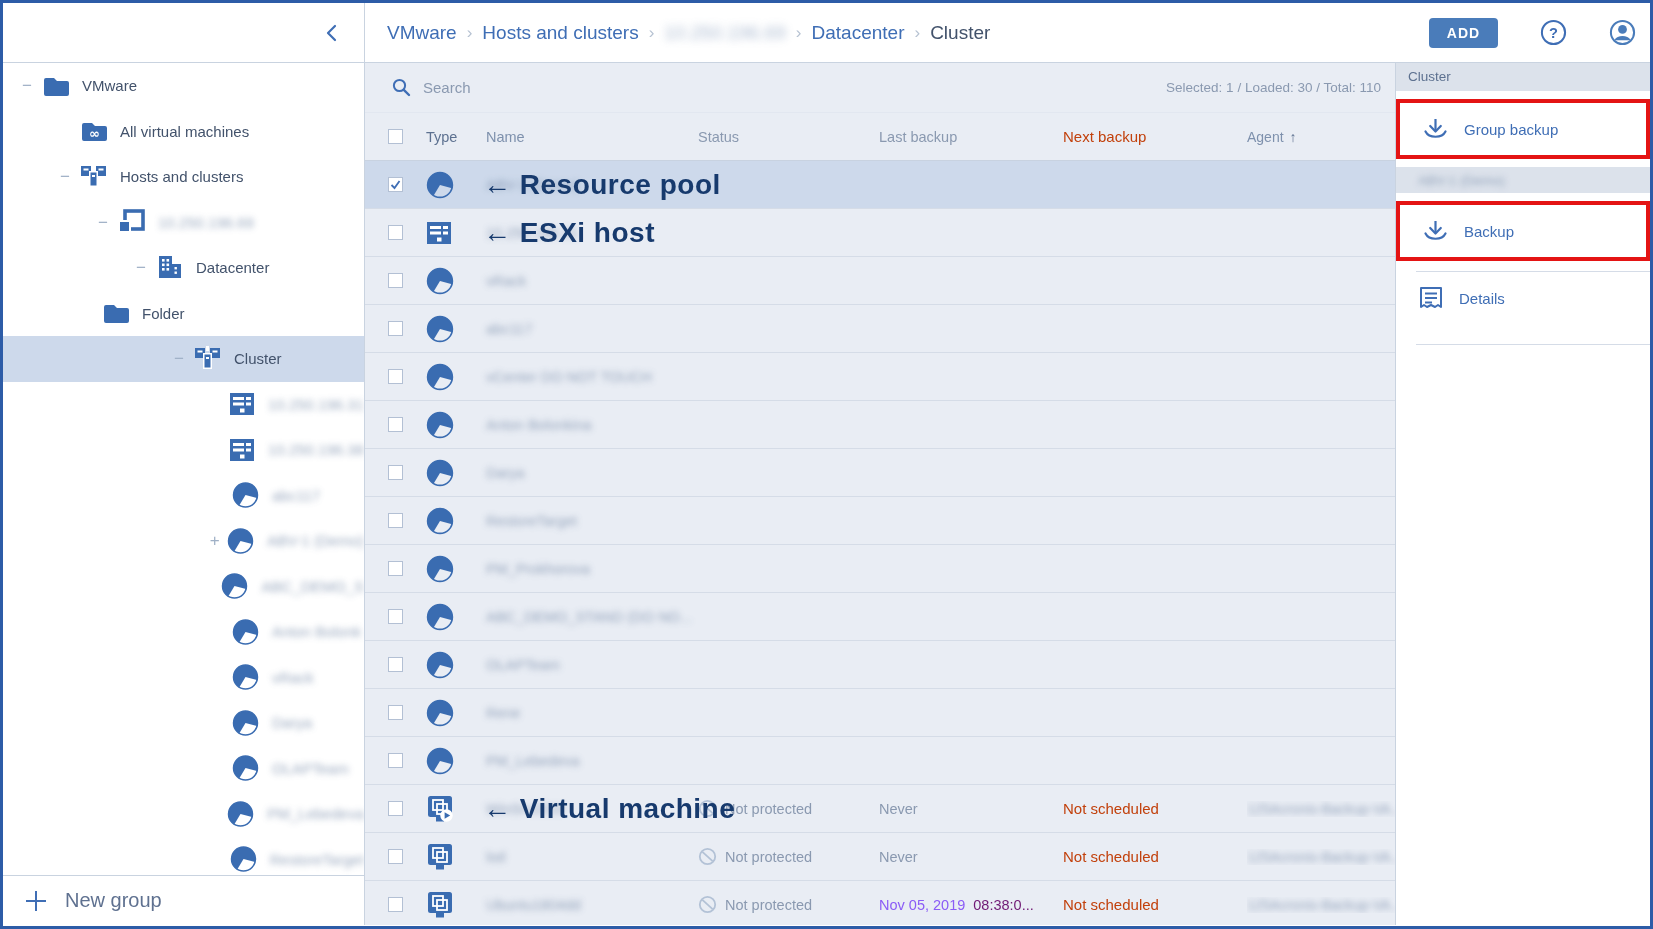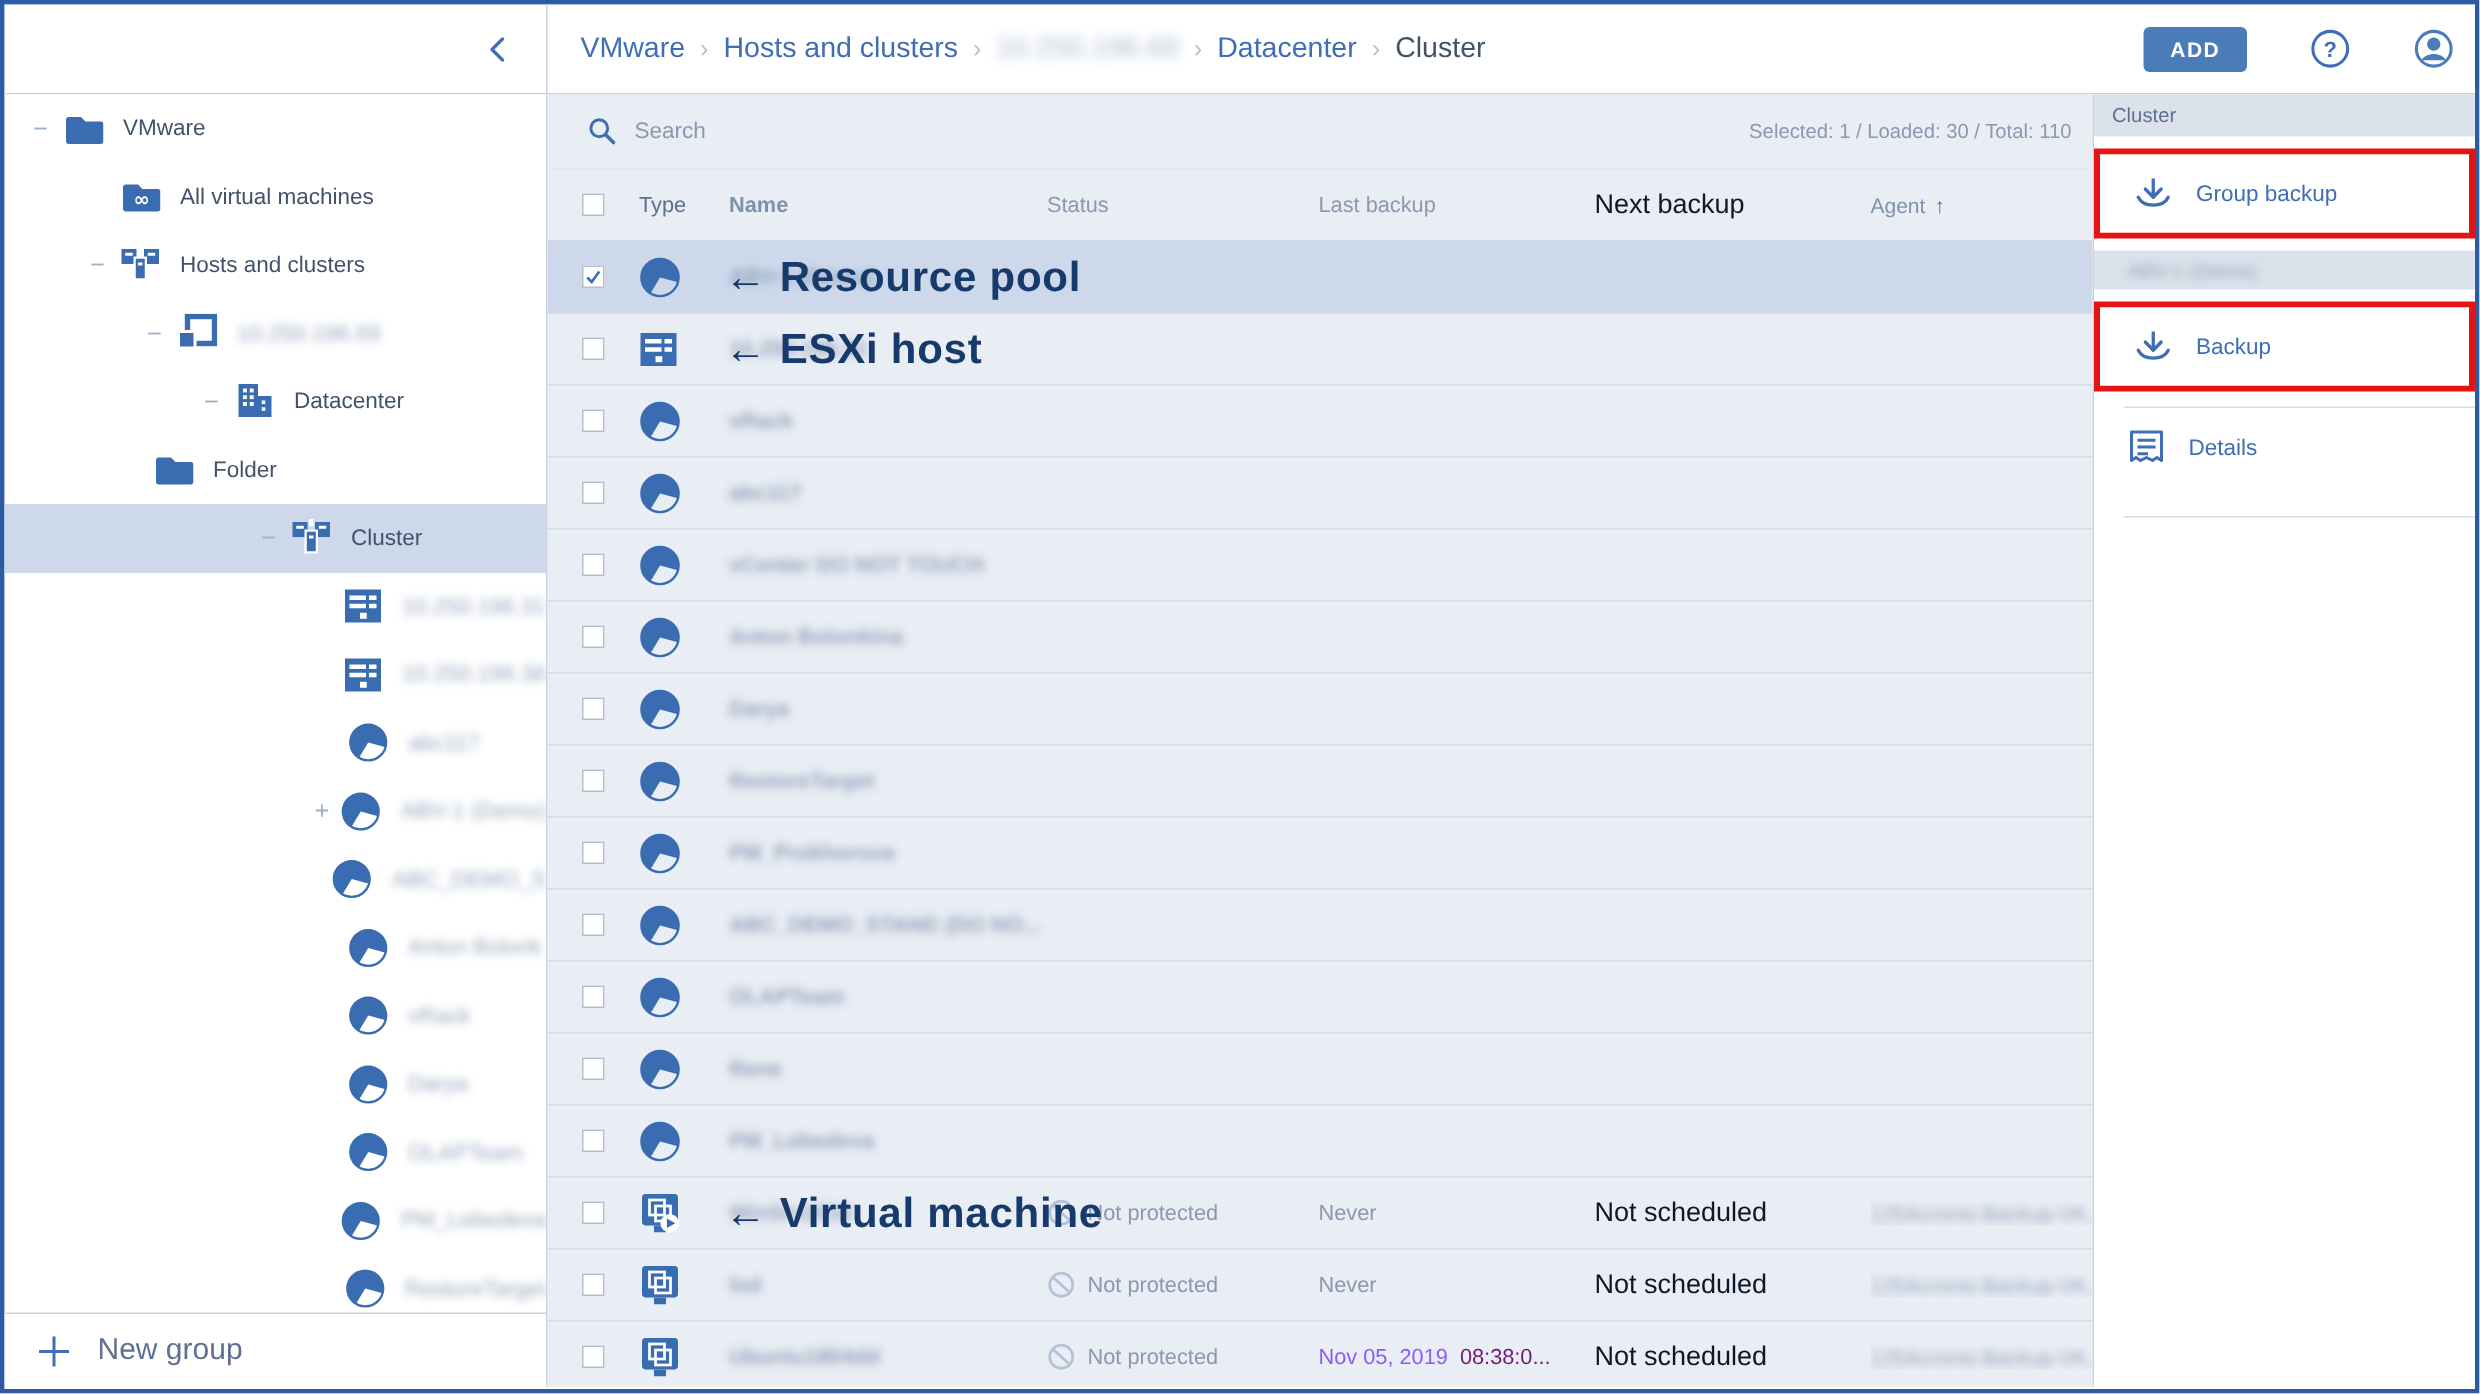--- a/index.html
+++ b/index.html
@@ -37,24 +37,24 @@
   
   .searchbar { height:50px; display:flex; align-items:center; padding-left:27px; padding-right:14px; border-bottom:1px solid #e2e7f0; flex:0 0 50px; }
   .search-input { border:none; outline:none; background:transparent; font-size:15px; color:#5d7190; margin-left:12px; width:300px; font-family:"Liberation Sans",sans-serif; }
   .search-input::placeholder { color:#8a99b0; }
   .counts { margin-left:auto; font-size:13.5px; color:#8a99b0; }
   .thead { height:48px; display:flex; align-items:center; color:#5d7190; font-size:14.5px; border-bottom:1px solid #c8d2e0; flex:0 0 48px; }
   .trow { height:48px; display:flex; align-items:center; border-bottom:1px solid #d5dce7; position:relative; cursor:pointer; }
   .trow.selected { background:#cdd9eb; }
   .c-check { flex:0 0 61px; padding-left:23px; display:flex; align-items:center; }
   .c-type { flex:0 0 60px; display:flex; align-items:center; }
-  .c-name { flex:0 0 212px; font-size:14.5px; color:#7e91ad; white-space:nowrap; overflow:visible;font-weight:bold; }
+  .c-name { flex:0 0 212px; font-size:14.5px; color:#7e91ad; white-space:nowrap; overflow:visible; }
   .c-status { flex:0 0 181px; display:flex; align-items:center; gap:8px; font-size:14.5px; color:#8a99b0; }
   .c-last { flex:0 0 184px; font-size:14.5px; color:#8a99b0; white-space:nowrap; }
-  .c-next { flex:0 0 184px; font-size:18px; color:#0f172a; }
+  .c-next { flex:0 0 184px; font-size:15px; color:#c2410c; }
   .c-agent { flex:1 1 auto; font-size:14px; color:#7e91ad; white-space:nowrap; overflow:hidden; }
   .last-date { color:#8b5cf6; }
   .last-time { color:#701a75; margin-left:8px; }
   .checkbox { width:15px; height:15px; background:#fff; border:1px solid #b3c0d4; display:inline-flex; align-items:center; justify-content:center; }
   .callout { position:absolute; left:118px; top:50%; transform:translateY(-50%); font-size:28px; font-weight:bold; color:#173a6d; white-space:nowrap; z-index:3; letter-spacing:.5px; }
   .sort-arrow { color:#5d7190; margin-left:6px; font-size:14px; }
 
   
   .panel-title { height:28px; background:#dce2eb; color:#5d7190; font-size:13.5px; line-height:28px; padding-left:12px; }
   .action-wrap { }

